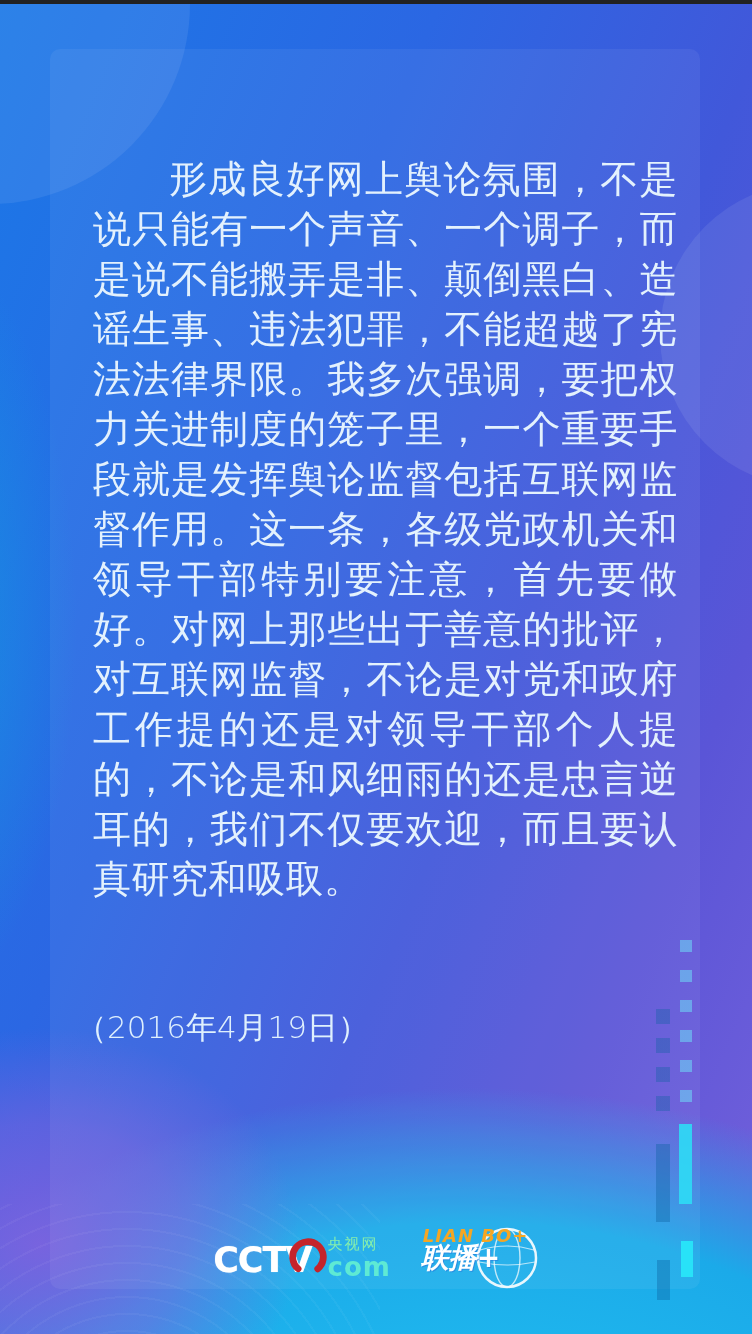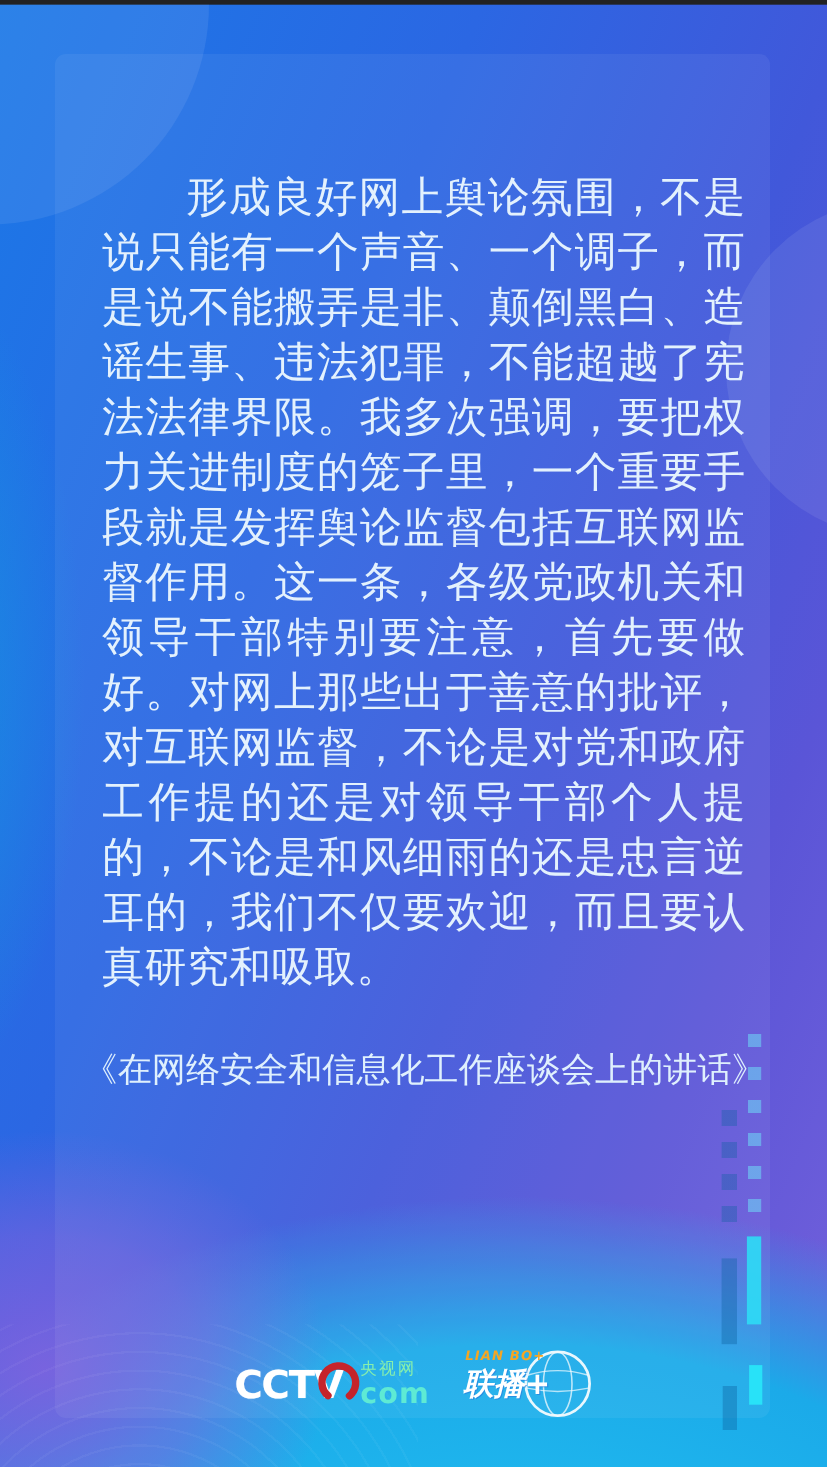--- a/index.html
+++ b/index.html
@@ -67,21 +67,21 @@
     text-shadow:0 0 1px rgba(255,255,255,.6);
   }
   .cctv-swoosh{position:relative;width:46px;height:46px;margin-left:-26px;margin-top:-12px;}
   .cctv-col{display:flex;flex-direction:column;margin-left:-4px;line-height:1;}
   .cctv-site{font-size:15px;color:#86efac;letter-spacing:2px;margin-bottom:2px;}
   .cctv-com{font-size:26px;color:#5eead4;font-weight:700;letter-spacing:1px;}
   .lianbo{position:relative;width:118px;height:66px;}
   .globe{position:absolute;right:0;top:1px;width:64px;height:64px;opacity:.95;}
   .lianbo-pinyin{
     position:absolute;left:2px;top:0px;
-    font-size:12px;font-weight:700;font-style:italic;
+    font-size:18px;font-weight:700;font-style:italic;
     color:#f5a623;letter-spacing:1px;white-space:nowrap;
   }
   .lianbo-name{
     position:absolute;left:0px;top:14px;
     font-size:28px;font-weight:800;font-style:italic;color:#ffffff;
     text-shadow:1px 1px 0 rgba(40,120,220,.6);white-space:nowrap;
   }
 </style>
 </head>
 <body>
@@ -96,21 +96,21 @@
   <div class="panel"></div>
 
   <div class="deco dash-a"></div>
   <div class="deco bar-a1"></div>
   <div class="deco bar-a2"></div>
   <div class="deco dash-b"></div>
   <div class="deco bar-b1"></div>
   <div class="deco bar-b2"></div>
 
   <div class="quote-body">形成良好网上舆论氛围，不是说只能有一个声音、一个调子，而是说不能搬弄是非、颠倒黑白、造谣生事、违法犯罪，不能超越了宪法法律界限。我多次强调，要把权力关进制度的笼子里，一个重要手段就是发挥舆论监督包括互联网监督作用。这一条，各级党政机关和领导干部特别要注意，首先要做好。对网上那些出于善意的批评，对互联网监督，不论是对党和政府工作提的还是对领导干部个人提的，不论是和风细雨的还是忠言逆耳的，我们不仅要欢迎，而且要认真研究和吸取。</div>
-  <div class="source source-title">《在网络安全和信息化工作座谈会上的讲话》</div>
+  <div class="source source-date">（2016年4月19日）</div>
 
   <div class="footer">
     <div class="cctv">
       <span class="cctv-letters">CCTV</span>
       <span class="cctv-swoosh">
         <svg width="46" height="46" viewBox="0 0 48 48">
           <circle cx="24" cy="24" r="16" fill="none" stroke="#c5242b" stroke-width="7" stroke-dasharray="78 23" stroke-linecap="round" transform="rotate(130 24 24)"></circle>
         </svg>
       </span>
       <span class="cctv-col">

